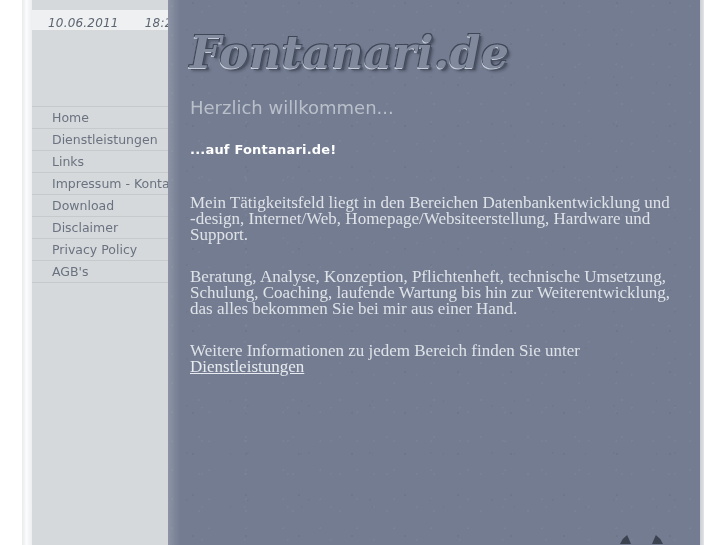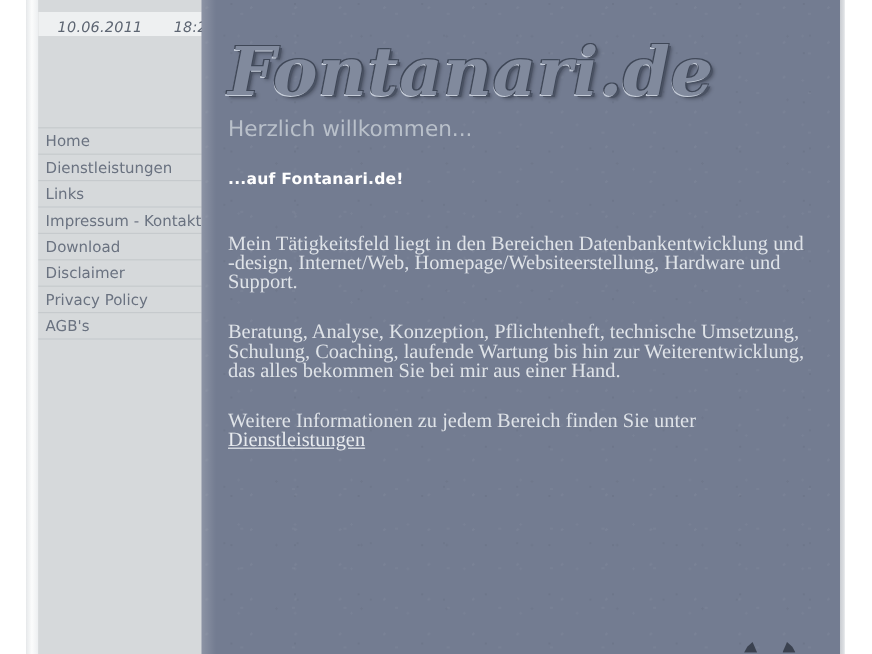--- a/index.html
+++ b/index.html
@@ -88,21 +88,21 @@
     position: absolute;
     left: 0;
     top: 106px;
     width: 136px;
   }
 
   .nav-item {
     position: relative;
     height: 21px;
     line-height: 21px;
-    padding-left: 6px;
+    padding-left: 20px;
     font-size: 12.5px;
     color: #6a7280;
     white-space: nowrap;
     border-top: 1px solid #c6cacd;
     cursor: pointer;
     box-sizing: content-box;
   }
   .nav-item:last-child {
     border-bottom: 1px solid #c6cacd;
   }
@@ -153,21 +153,21 @@
     z-index: 3;
   }
 
   .logo {
     position: absolute;
     left: 22px;
     top: 27px;
     font-family: "DejaVu Serif", "Liberation Serif", serif;
     font-style: italic;
     font-weight: bold;
-    font-size: 56px;
+    font-size: 44px;
     letter-spacing: 0.5px;
     color: #818a9d;
     text-shadow:
       -1px -1px 0 #3f4757,
        1px -1px 0 #3f4757,
       -1px  1px 0 #c5ccd8,
        2px  2px 0 #4a5263,
        3px  3px 3px rgba(35,40,50,.45);
     white-space: nowrap;
     text-align: center;

